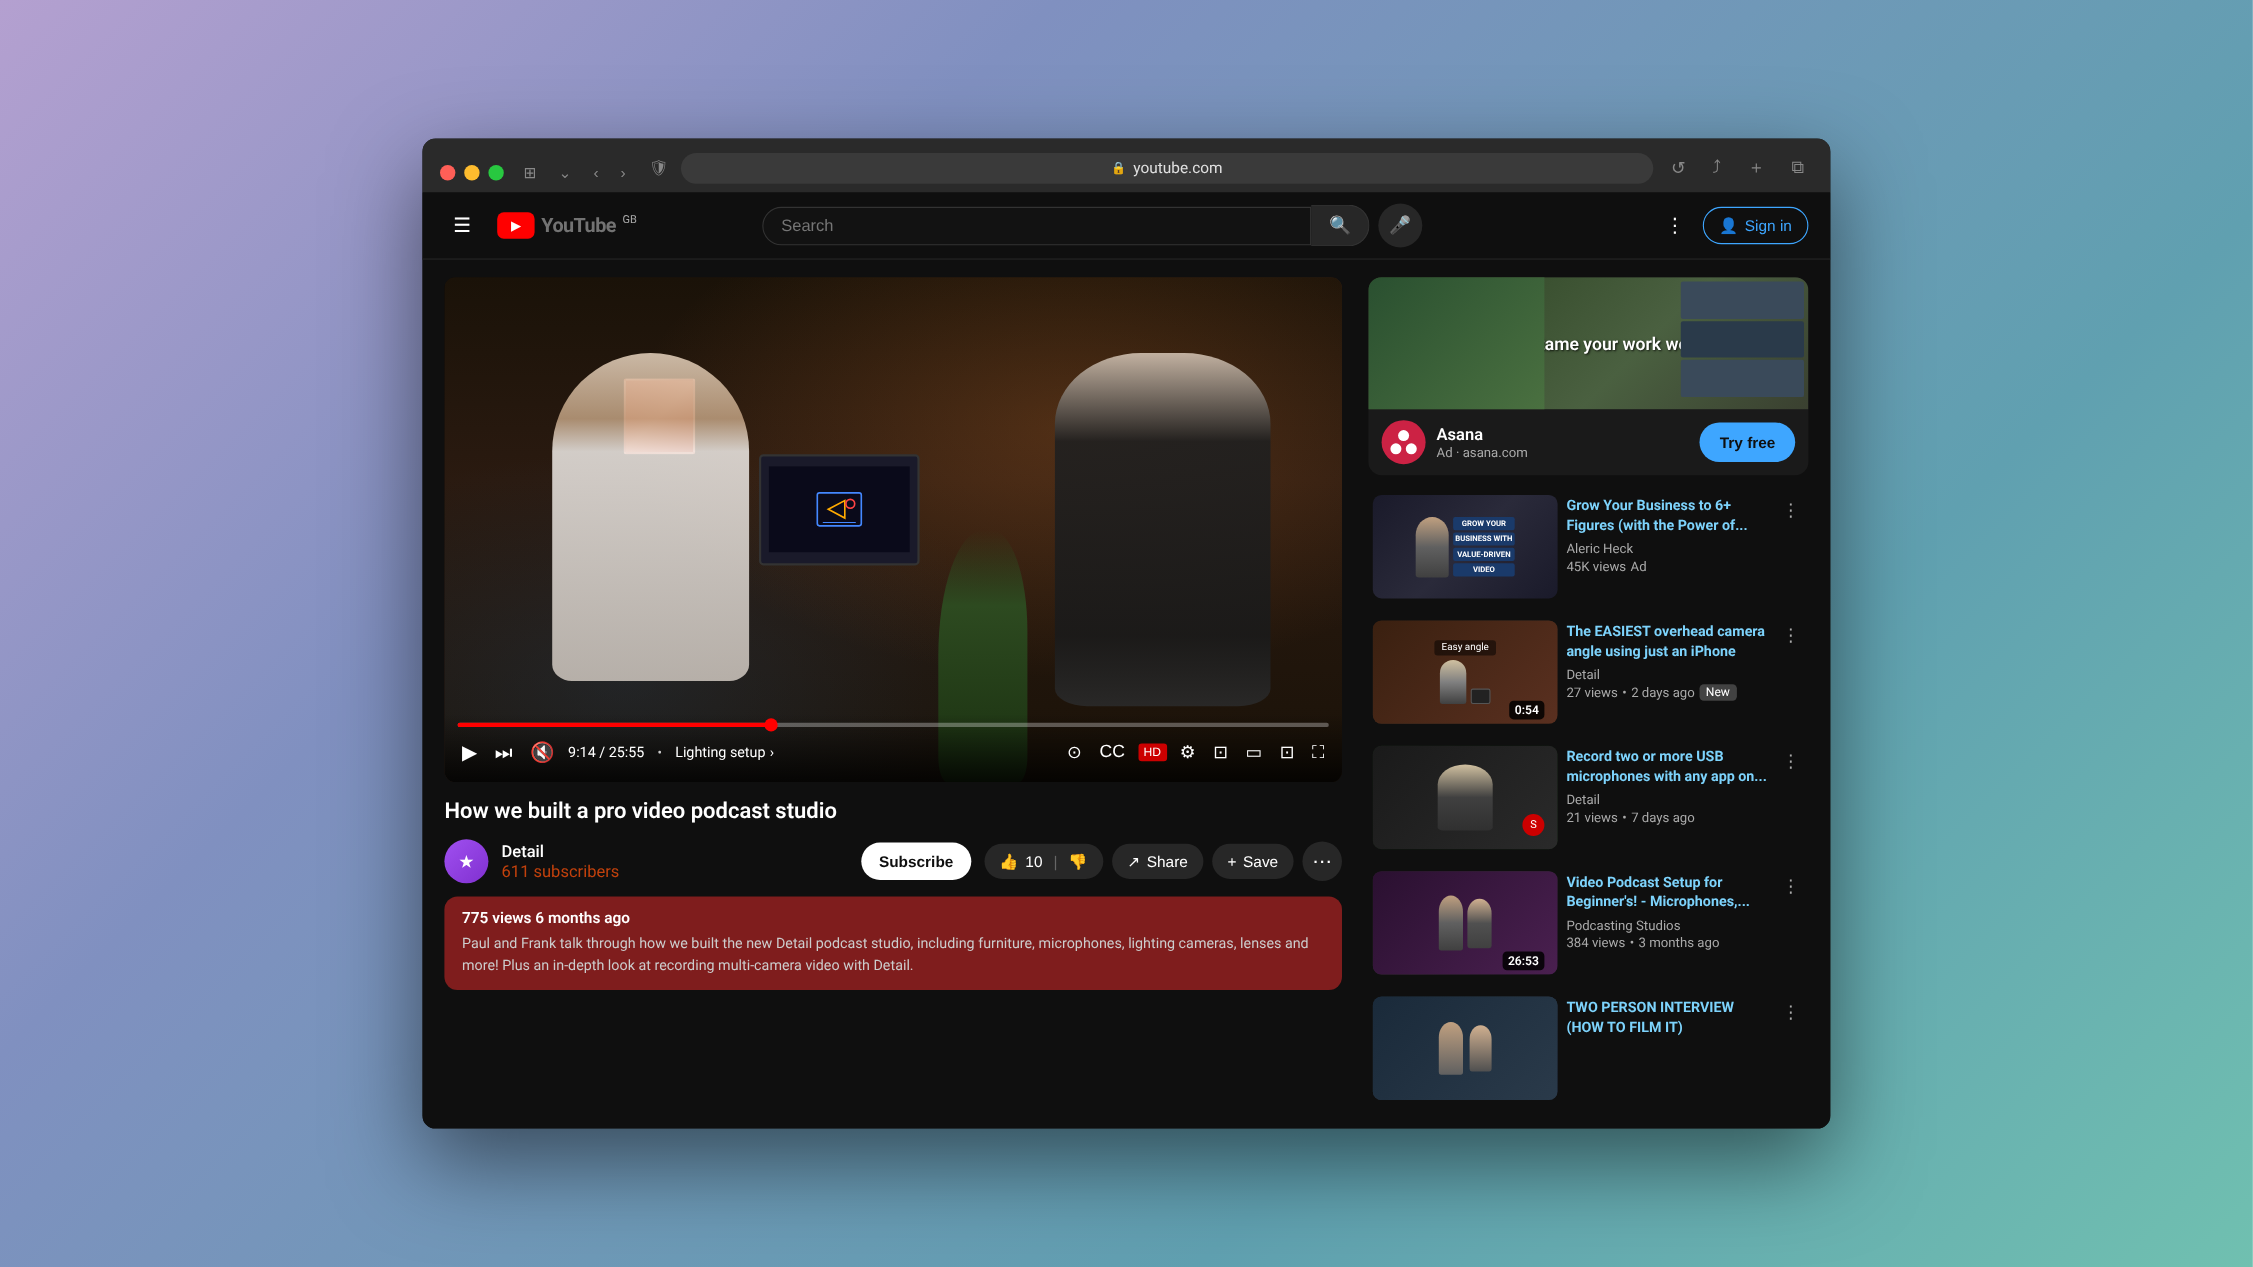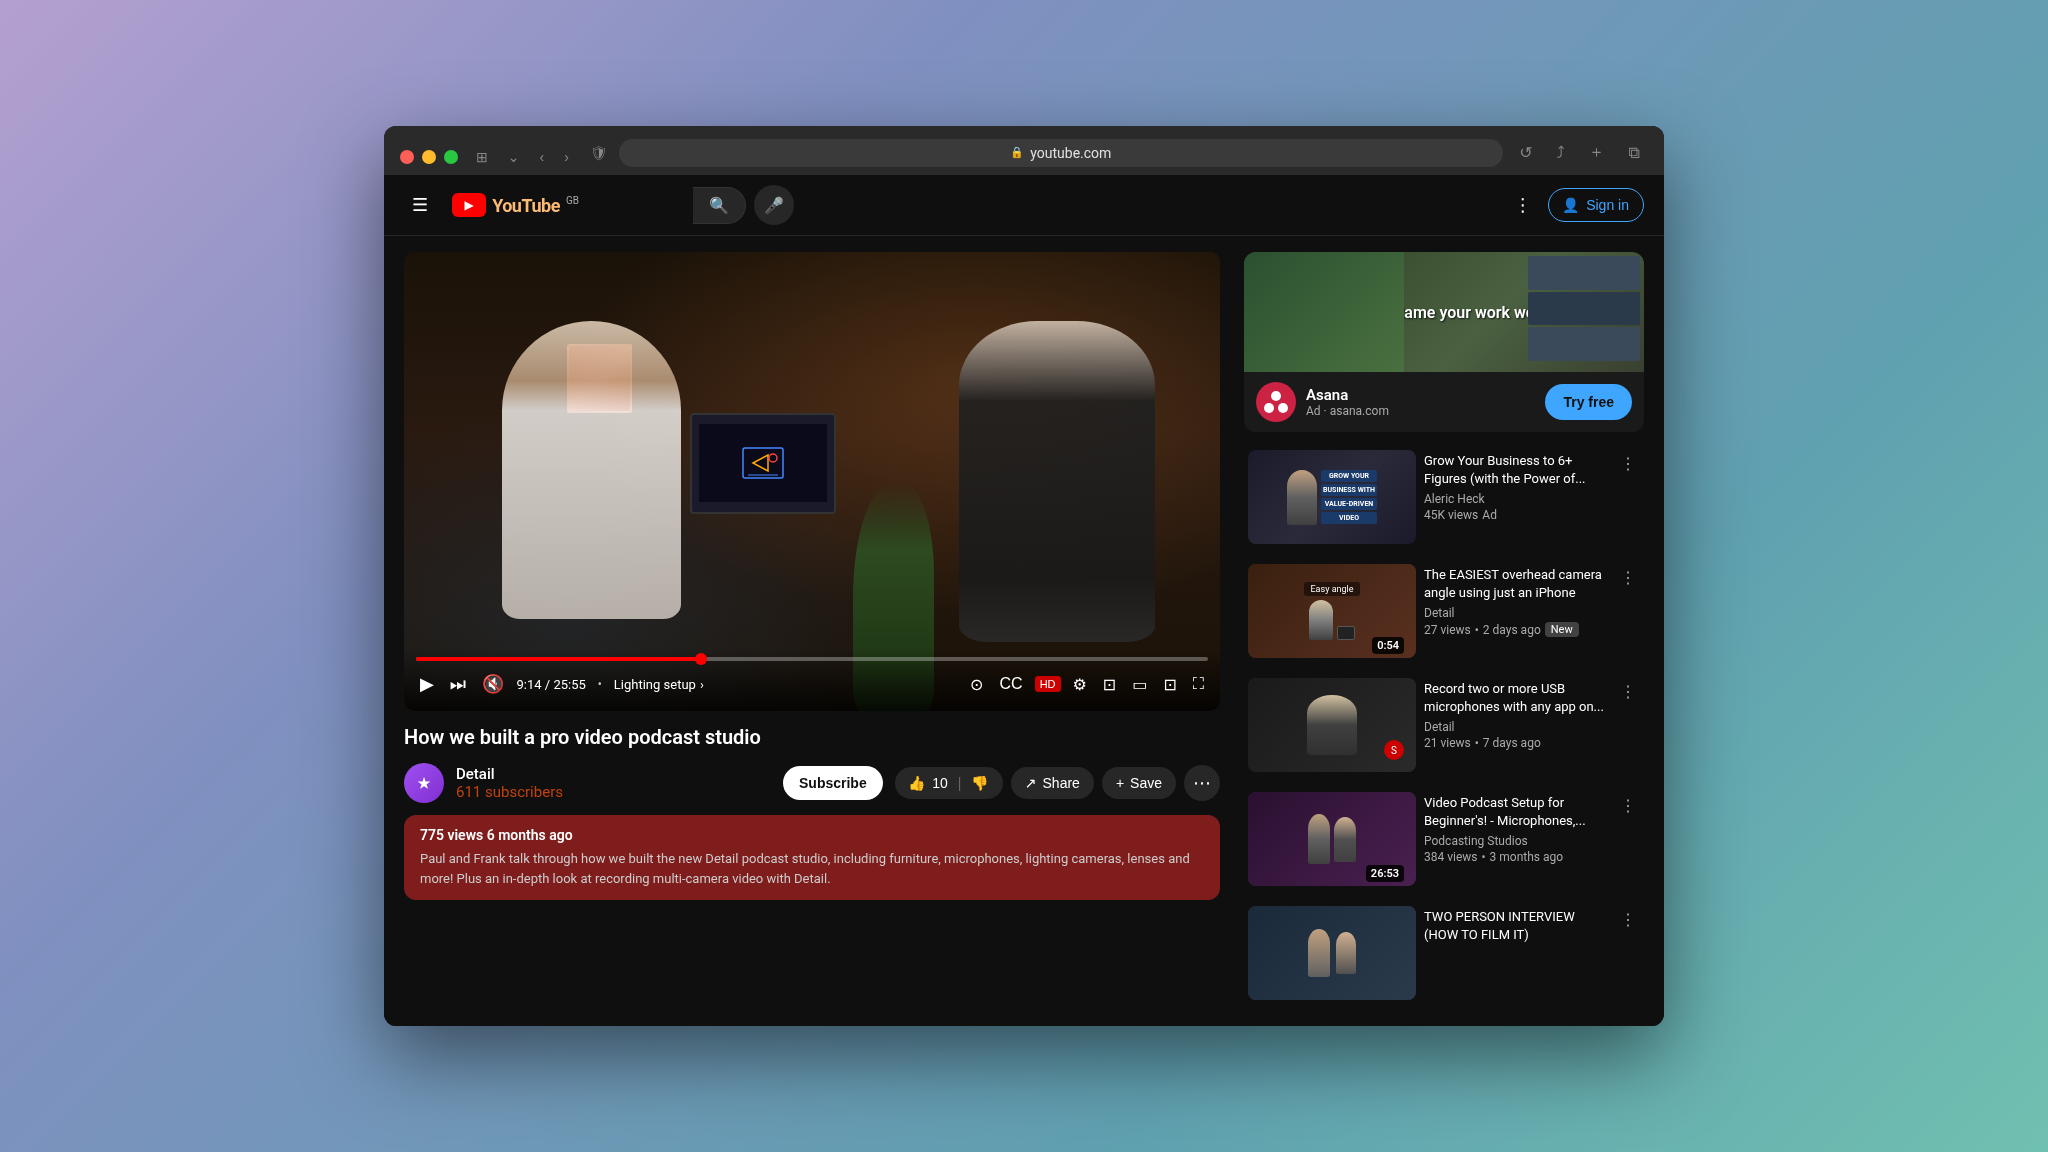--- a/index.html
+++ b/index.html
@@ -137,21 +137,21 @@
       color: white;
       width: 34px;
       height: 24px;
       border-radius: 6px;
       display: flex;
       align-items: center;
       justify-content: center;
       font-size: 12px;
     }
     .yt-logo-text {
-      color: #fdba74;
+      color: #737373;
       font-size: 18px;
       font-weight: 700;
       letter-spacing: -0.5px;
     }
     .yt-logo-country {
       color: #aaa;
       font-size: 10px;
       align-self: flex-start;
       margin-top: 2px;
     }
@@ -614,23 +614,23 @@
       right: 12px;
       background: rgba(0,0,0,0.85);
       color: #fff;
       font-size: 11px;
       padding: 2px 5px;
       border-radius: 4px;
       font-weight: 600;
     }
     .sidebar-video-info { flex: 1; padding-top: 2px; }
     .sv-title {
-      color: #ffffff;
+      color: #7dd3fc;
       font-size: 13px;
-      font-weight: 400;
+      font-weight: 700;
       line-height: 1.4;
       display: -webkit-box;
       -webkit-line-clamp: 2;
       -webkit-box-orient: vertical;
       overflow: hidden;
       margin-bottom: 4px;
     }
     .sv-channel { color: #aaa; font-size: 12px; margin-bottom: 2px; }
     .sv-meta { color: #aaa; font-size: 12px; display: flex; align-items: center; gap: 4px; flex-wrap: wrap; }
     .sv-new-badge {
@@ -693,20 +693,21 @@
   <div class="yt-page">
 
     <div class="yt-header">
       <button class="hamburger-btn">☰</button>
       <div class="yt-logo">
         <div class="yt-logo-icon">▶</div>
         <span class="yt-logo-text">YouTube</span>
         <span class="yt-logo-country">GB</span>
       </div>
       <div class="yt-search-bar">
+        <input class="yt-search-input" placeholder="Search" style="">
         <button class="yt-search-btn">🔍</button>
         <button class="yt-mic-btn">🎤</button>
       </div>
       <div class="yt-header-right">
         <button class="yt-icon-btn">⋮</button>
         <button class="yt-sign-in-btn">
           <span>👤</span>
           <span>Sign in</span>
         </button>
       </div>

